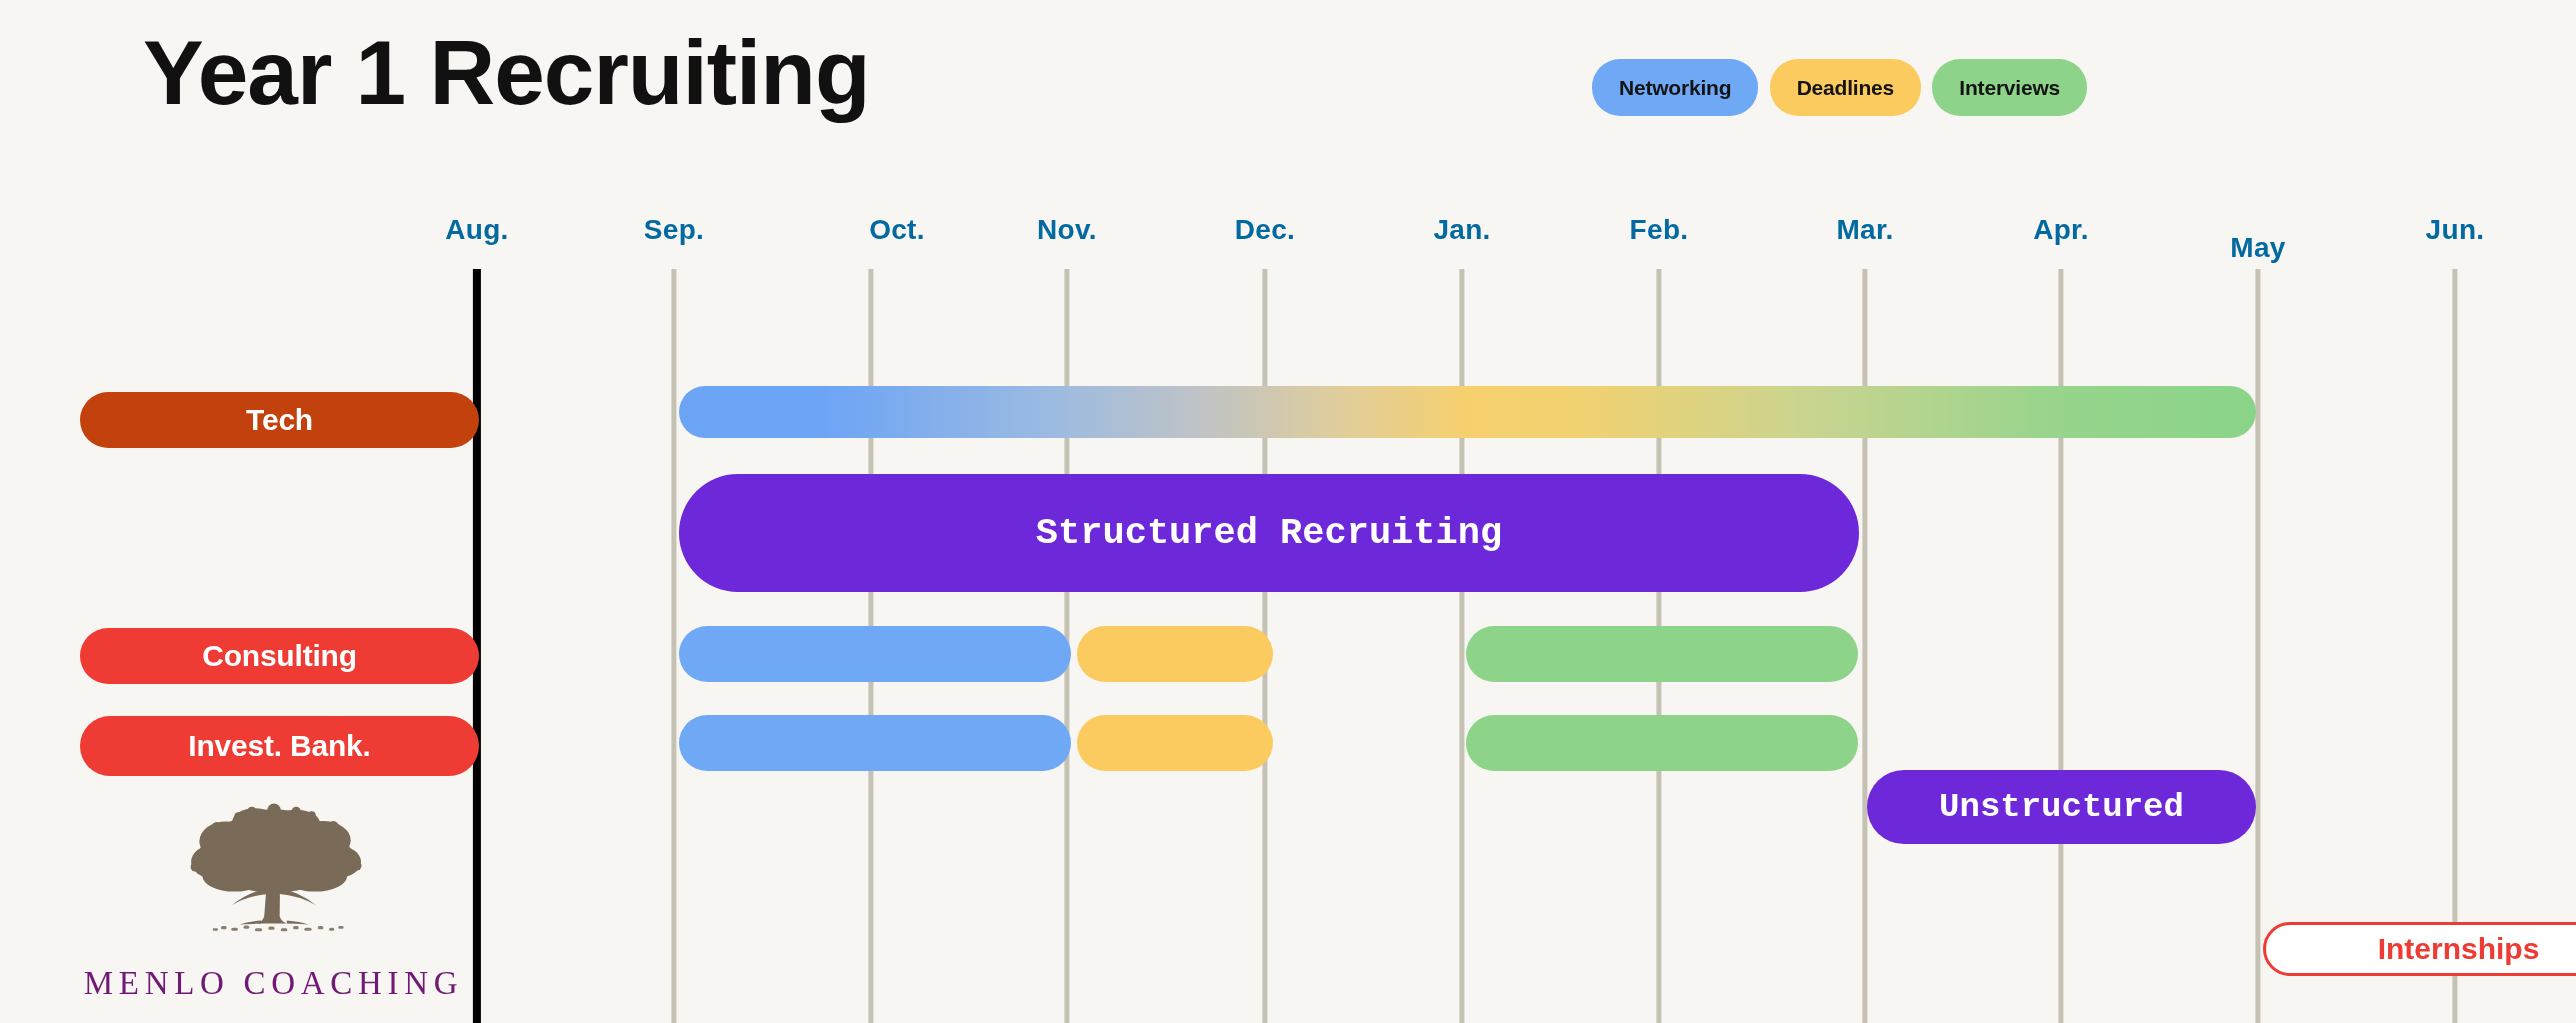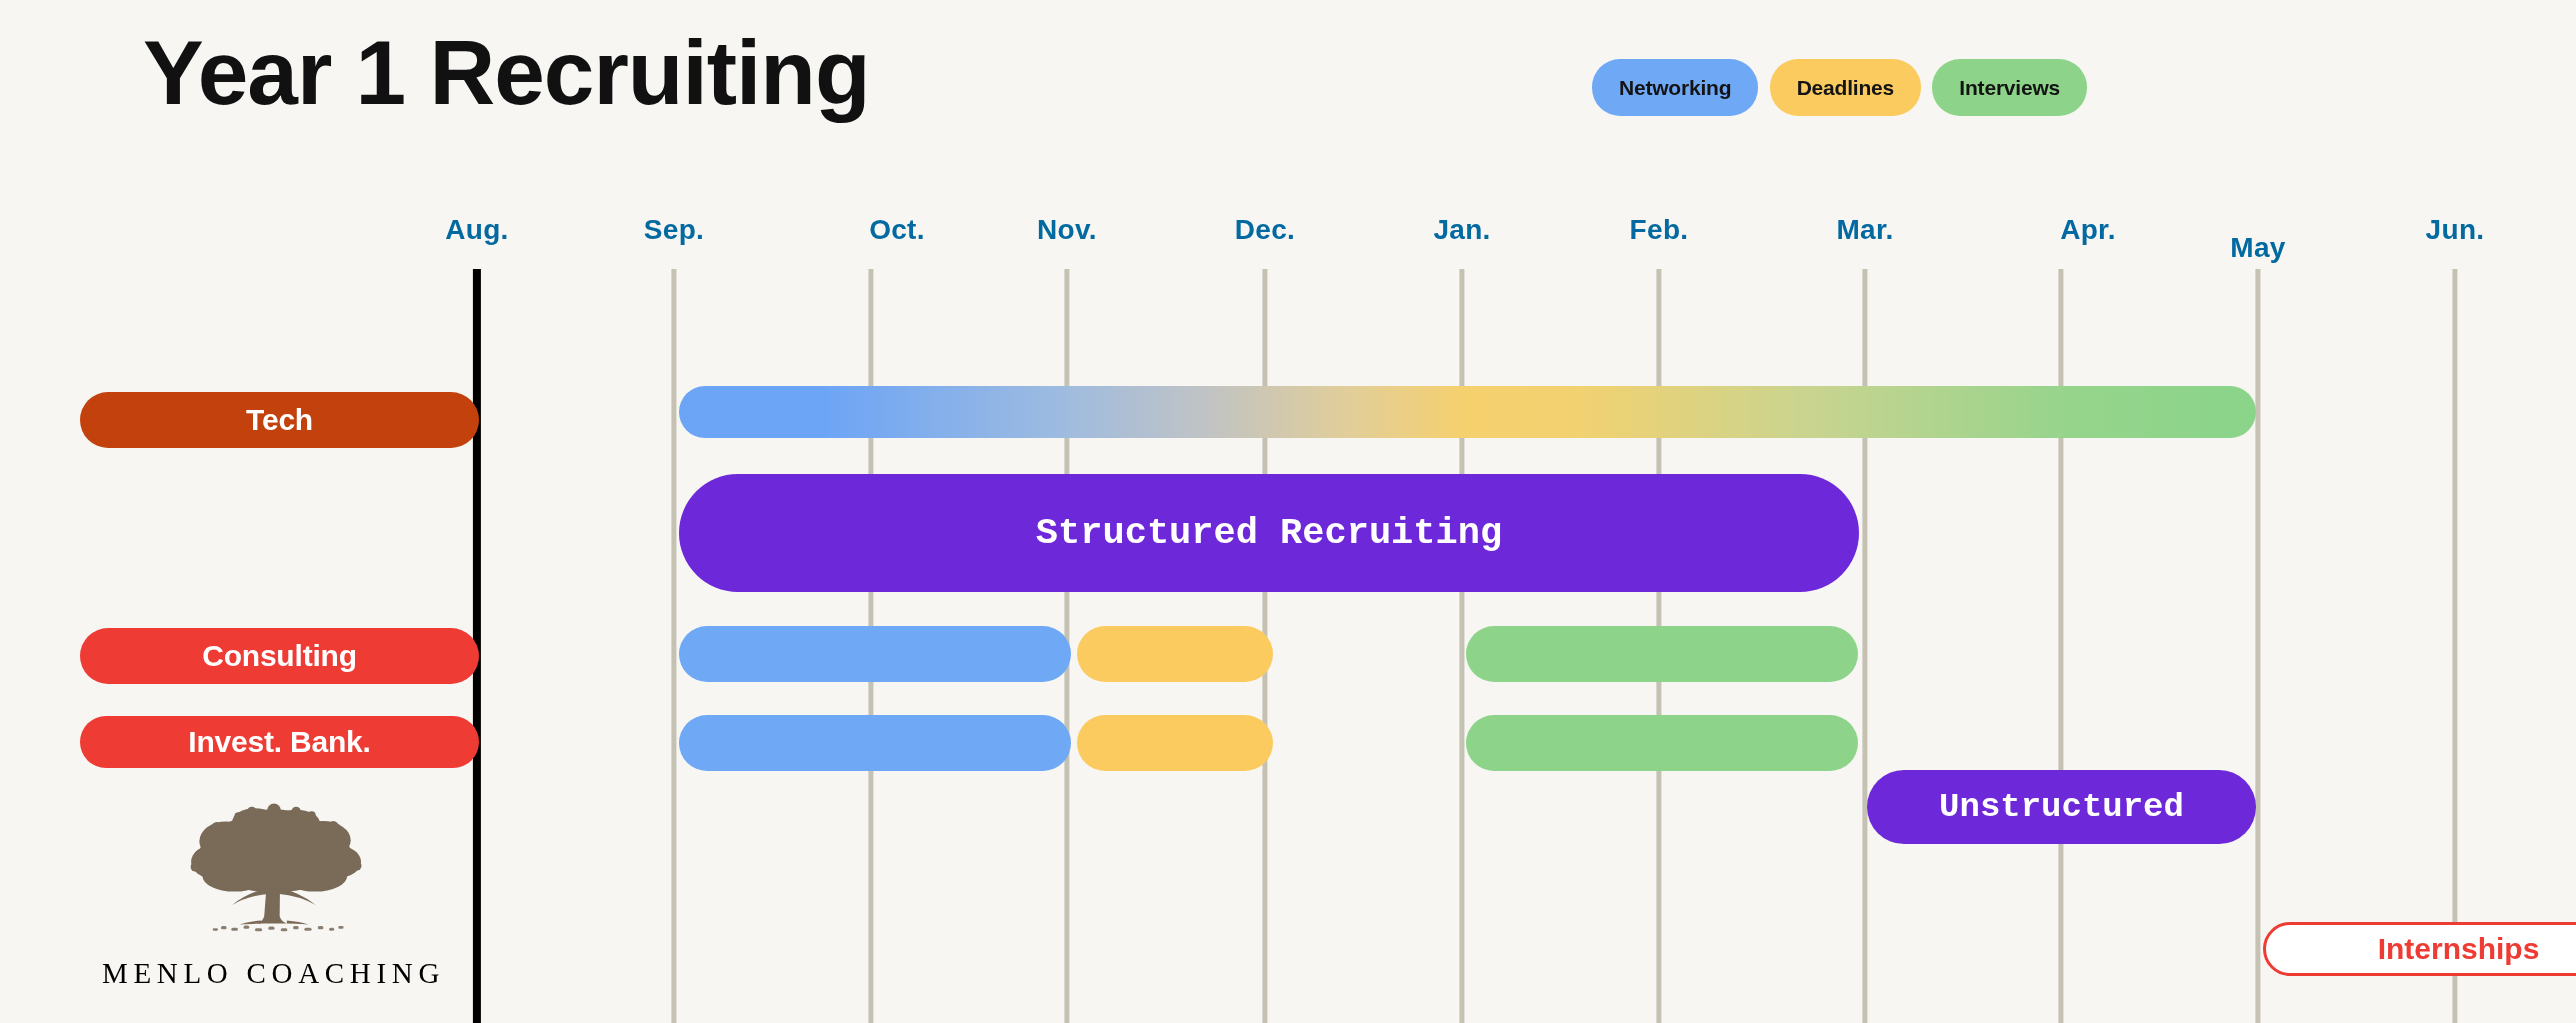--- a/index.html
+++ b/index.html
@@ -144,25 +144,25 @@
     position: absolute;
     left: 129px;
     top: 801px;
     width: 289px;
     display: flex;
     flex-direction: column;
     align-items: center;
   }
   #logo-tree { width: 222px; height: 139px; display: block; }
   #logo-wordmark {
-    margin-top: 17px;
+    margin-top: 25px;
     font-family: "Liberation Serif", serif;
-    font-size: 29px;
+    font-size: 33px;
     letter-spacing: 5.7px;
-    color: #000000;
+    color: #701a75;
     white-space: nowrap;
   }
 </style>
 </head>
 <body>
 
 <div id="canvas">
 
   <div id="page-title">Year 1 Recruiting</div>
 
@@ -189,35 +189,35 @@
       <div class="axis-label" style="left: 1067px;">Nov.</div>
       <div class="gridline" style="left: 1265px; height: 754px;"></div>
       <div class="axis-label" style="left: 1265px;">Dec.</div>
       <div class="gridline" style="left: 1462px; height: 754px;"></div>
       <div class="axis-label" style="left: 1462px;">Jan.</div>
       <div class="gridline" style="left: 1659px; height: 754px;"></div>
       <div class="axis-label" style="left: 1659px;">Feb.</div>
       <div class="gridline" style="left: 1865px; height: 754px;"></div>
       <div class="axis-label" style="left: 1865px;">Mar.</div>
       <div class="gridline" style="left: 2061px; height: 754px;"></div>
-      <div class="axis-label" style="left: 2061px; margin-left: 27px;">Apr.</div>
+      <div class="axis-label" style="left: 2061px;">Apr.</div>
       <div class="gridline" style="left: 2258px; height: 754px;"></div>
       <div class="axis-label" style="left: 2258px; margin-top: 18px;">May</div>
       <div class="gridline" style="left: 2455px; height: 754px;"></div>
       <div class="axis-label" style="left: 2455px;">Jun.</div>
     </div>
 
   <div id="category-layer">
       <div class="cat-pill" style="left: 80px; top: 392px; width: 399px; height: 56px; font-size: 30px; background: #c2410c;">
         <span>Tech</span>
       </div>
       <div class="cat-pill" style="left: 80px; top: 628px; width: 399px; height: 56px; font-size: 30px; background: rgb(238, 59, 51);">
         <span>Consulting</span>
       </div>
-      <div class="cat-pill" style="left: 80px; top: 716px; width: 399px; height: 52px; font-size: 30px; background: rgb(238, 59, 51);">
+      <div class="cat-pill" style="left: 80px; top: 716px; width: 399px; height: 60px; font-size: 30px; background: rgb(238, 59, 51);">
         <span>Invest. Bank.</span>
       </div>
     </div>
 
   <div id="bar-layer">
       <div class="bar grad" style="left: 679px; top: 386px; width: 1577px; height: 52px;"></div>
       <div class="bar solid-red" style="left: 679px; top: 474px; width: 1180px; height: 118px; font-size: 37px;">
         <span>Structured Recruiting</span>
       </div>
       <div class="bar net" style="left: 679px; top: 626px; width: 392px; height: 56px;"></div>

